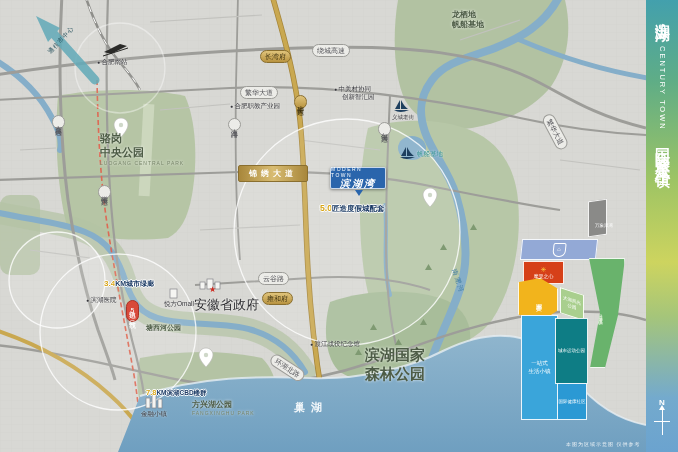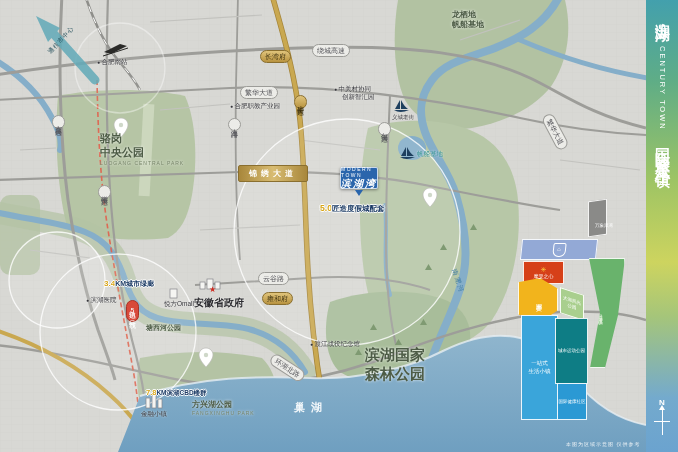--- a/index.html
+++ b/index.html
@@ -17,31 +17,31 @@
         border:1px solid #8a6f2f;border-radius:2px;z-index:20;white-space:nowrap;}
   
   .park{position:absolute;color:#4d5c46;font-weight:bold;z-index:15;text-shadow:0 0 3px rgba(255,255,255,.9);line-height:1.25;}
   .park .en{display:block;font-weight:normal;font-size:5px;letter-spacing:1px;color:#768468;}
   .lake-label{position:absolute;color:#f2f7fa;font-weight:bold;font-size:11px;letter-spacing:6px;z-index:15;}
   .river-label{position:absolute;color:#3f7ba3;font-size:6.5px;letter-spacing:2px;z-index:15;}
   
   .poi{position:absolute;font-size:6.5px;color:#35353a;z-index:20;white-space:nowrap;
        text-shadow:0 0 2px rgba(255,255,255,.9);}
   .poi-dot::before{content:"● ";font-size:5px;}
-  .gov-label{font-size:10px;font-weight:bold;color:#2c2c30;}
+  .gov-label{font-size:13px;font-weight:normal;color:#2c2c30;}
   .star{position:absolute;color:#cf2b20;font-size:8px;z-index:21;line-height:1;}
   
   .nbanner{position:absolute;font-weight:bold;color:#1d3c66;z-index:22;white-space:nowrap;
            text-shadow:0 1px 0 #fff,0 -1px 0 #fff,1px 0 0 #fff,-1px 0 0 #fff;}
   .nbanner .num{color:#d8a517;font-size:115%;}
   
-  .flag{position:absolute;left:330px;top:167px;width:38px;height:22px;background:#2a65ac;
+  .flag{position:absolute;left:330px;top:167px;width:56px;height:22px;background:#2a65ac;
         border:1px solid rgba(255,255,255,.75);border-radius:2px;z-index:30;color:#fff;
         display:flex;flex-direction:column;align-items:center;justify-content:center;
-        box-shadow:0 1px 3px rgba(0,0,0,.4);margin-left:10px;}
+        box-shadow:0 1px 3px rgba(0,0,0,.4);}
   .flag .en{font-size:5px;letter-spacing:1.5px;line-height:1.1;}
   .flag .cn{font-size:10px;font-weight:bold;letter-spacing:2px;line-height:1.1;font-style:italic;}
   .flag-tip{position:absolute;left:355px;top:190px;width:0;height:0;z-index:30;
         border-left:4px solid transparent;border-right:4px solid transparent;border-top:6px solid #2a65ac;}
   
   .arrow-label{position:absolute;left:46px;top:50px;font-size:6px;color:#24505c;z-index:20;
         transform:rotate(-47deg);transform-origin:left top;letter-spacing:1px;}
   
   #inset{position:absolute;left:515px;top:195px;width:118px;height:232px;z-index:40;}
   .blk{position:absolute;border:1px solid rgba(255,255,255,.9);color:#fff;

